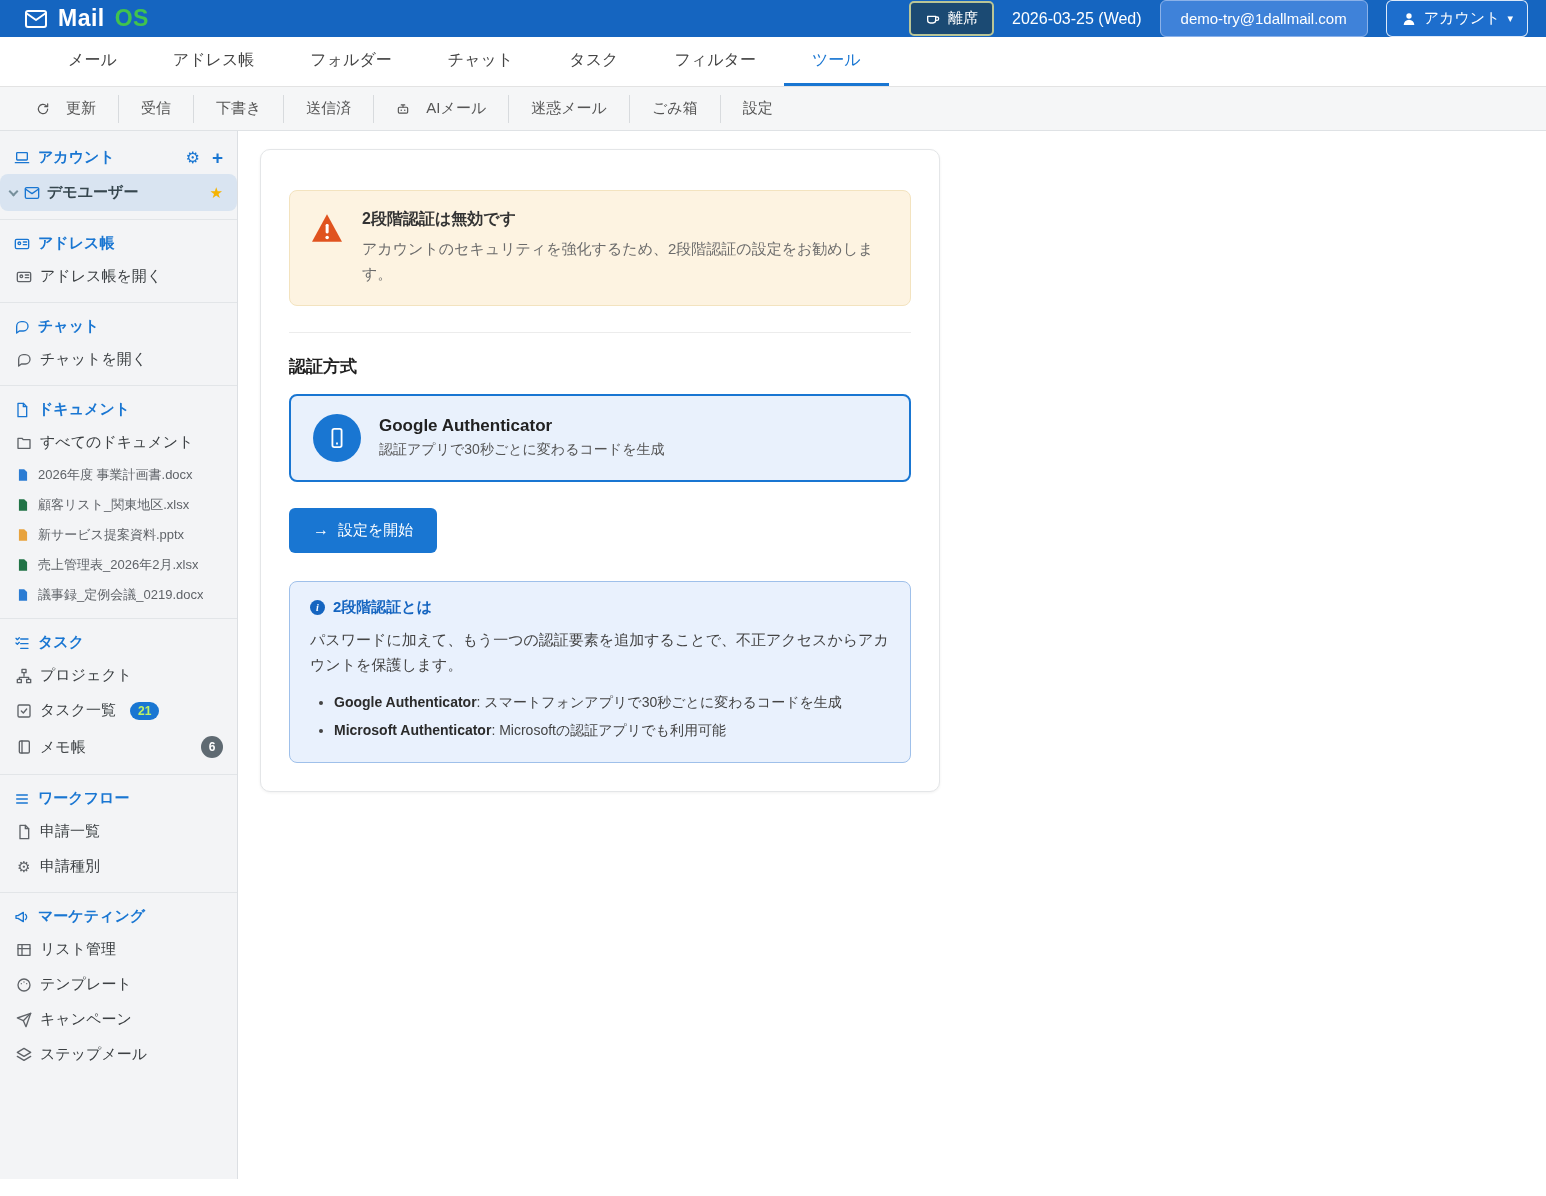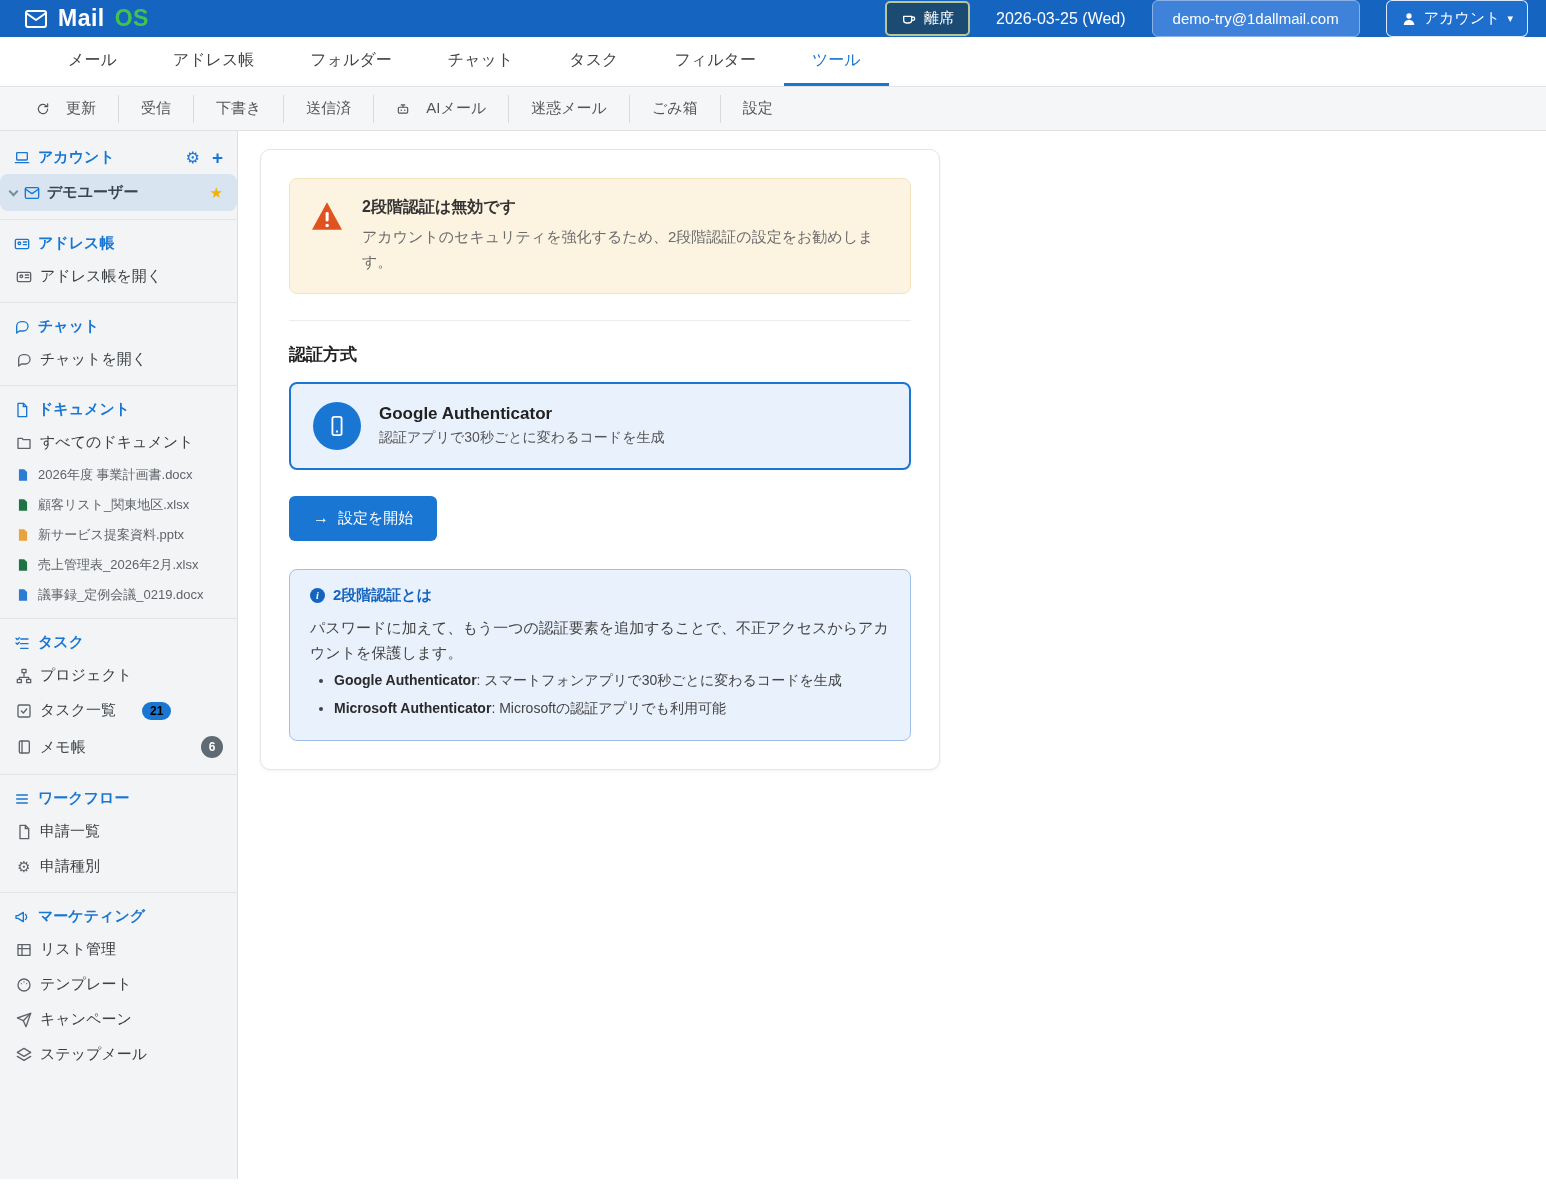--- a/index.html
+++ b/index.html
@@ -10,21 +10,21 @@
   }
   svg { display:block; }
   .ico { width:16px; height:16px; flex:none; fill:none; stroke:currentColor; stroke-width:2; stroke-linecap:round; stroke-linejoin:round; }
   .ico-sm { width:14px; height:14px; }
 
   
   .hdr { height:37px; background:#1565C0; display:flex; align-items:center; padding:0 18px 0 24px; color:#fff; }
   .brand { display:flex; align-items:center; gap:10px; font-size:23px; font-weight:bold; letter-spacing:.5px; }
   .brand .env { width:24px; height:24px; stroke:#fff; }
   .brand .os { color:#41C34D; }
-  .hdr-right { margin-left:auto; display:flex; align-items:center; gap:26px; }
+  .hdr-right { margin-left:auto; display:flex; align-items:center; gap:18px; }
   .btn-away { display:flex; align-items:center; gap:7px; background:rgba(35,42,22,.45); border:2px solid #b9c596; color:#fff; padding:6px 14px; border-radius:5px; font-size:15px; cursor:pointer; font-family:inherit; }
   .hdr-date { font-size:16px; color:#fff; }
   .btn-email { background:#3f82d9; border:1px solid #8bb1e8; color:#fff; padding:9px 20px; border-radius:6px; font-size:15px; cursor:pointer; font-family:inherit; }
   .btn-account { display:flex; align-items:center; gap:7px; background:#1d6ecd; border:1px solid rgba(255,255,255,.85); color:#fff; padding:8px 14px; border-radius:6px; font-size:15px; cursor:pointer; font-family:inherit; }
   .caret { font-size:11px; }
 
   
   .tabs { height:50px; background:#fff; border-bottom:1px solid #e3e3e3; display:flex; align-items:stretch; padding-left:40px; }
   .tab { display:flex; align-items:center; padding:0 28px; font-size:16px; color:#444; cursor:pointer; border-bottom:3px solid transparent; }
   .tab.active { color:#1976D2; border-bottom-color:#1976D2; }
@@ -46,46 +46,46 @@
   .sb-user { display:flex; align-items:center; gap:7px; padding:9px 14px 9px 10px; background:#d9e4f1; font-weight:bold; color:#37474f; cursor:pointer;border-radius:8px; }
   .chev { width:7px; height:7px; border-right:2px solid #78909c; border-bottom:2px solid #78909c; transform:rotate(45deg); margin-top:-3px; flex:none; }
   .star { margin-left:auto; color:#F5B301; font-size:15px; }
   .sb-sec { border-top:1px solid #e2e5e8; margin-top:8px; padding-top:8px; }
   .sb-h { display:flex; align-items:center; gap:8px; padding:6px 14px; color:#1976D2; font-weight:bold; font-size:15px; }
   .sb-item { display:flex; align-items:center; gap:8px; padding:8px 14px 8px 16px; color:#3c4043; font-size:15px; cursor:pointer; }
   .sb-file { padding:6px 14px 6px 16px; font-size:13px; color:#5f6368; }
   .sb-file span { white-space:nowrap; overflow:hidden; text-overflow:ellipsis; }
   .fi { width:14px; height:14px; flex:none; stroke:none; }
   .fi.docx path { fill:#2B7CD3; } .fi.xlsx path { fill:#217346; } .fi.pptx path { fill:#E8A33D; }
-  .pill { background:#1976D2; color:#000000; border-radius:10px; font-size:12px; font-weight:bold; padding:2px 8px; margin-left:18px; }
+  .pill { background:#1976D2; color:#bef264; border-radius:10px; font-size:12px; font-weight:bold; padding:2px 8px; margin-left:6px; }
   .circ { background:#5f6a72; color:#fff; border-radius:50%; width:22px; height:22px; display:flex; align-items:center; justify-content:center; font-size:12px; font-weight:bold; margin-left:auto; }
   .g-ico { font-size:15px; color:#5f6368; line-height:1; width:16px; text-align:center; }
 
   
   .main { flex:1; background:#fff; padding:18px 0 0 22px; }
   .page-title { display:flex; align-items:center; gap:12px; font-size:22px; font-weight:bold; color:#212121; margin:4px 0 20px 8px; }
   .shield { width:26px; height:26px; }
   .card { width:680px; background:#fff; border:1px solid #e4e6e8; border-radius:10px; box-shadow:0 1px 3px rgba(0,0,0,.06); padding:28px; }
-  .alert-warn { background:#fdf3e1; border:1px solid #f3e3bf; border-radius:8px; padding:18px 20px; display:flex; gap:18px; align-items:flex-start; }
+  .alert-warn { background:#fdf3e1; border:1px solid #f3e3bf; border-radius:8px; padding:18px 20px; display:flex; gap:18px; align-items:flex-start;margin-top:12px; }
   .warn-tri { width:34px; height:30px; flex:none; margin-top:4px; }
   .warn-title { font-size:16px; font-weight:bold; color:#333; margin-bottom:7px; }
   .warn-body { font-size:15px; color:#6b6b6b; line-height:1.65; max-width:530px; }
   .hr { border-top:1px solid #ececec; margin:26px 0 22px; }
   .sec-h { font-size:17px; font-weight:bold; color:#212121; margin-bottom:16px; }
   .method { background:#e9f1fc; border:2px solid #1976D2; border-radius:8px; padding:18px 22px; display:flex; gap:18px; align-items:center; margin-bottom:26px; cursor:pointer; }
   .m-ico { width:48px; height:48px; border-radius:50%; background:#1976D2; display:flex; align-items:center; justify-content:center; flex:none; }
   .m-ico svg { width:22px; height:22px; stroke:#fff; fill:none; stroke-width:2; }
   .m-name { font-size:17px; font-weight:bold; color:#212121; margin-bottom:5px; }
   .m-desc { font-size:14px; color:#555; }
   .btn-primary { display:inline-flex; align-items:center; gap:9px; background:#1976D2; color:#fff; border:none; border-radius:6px; padding:13px 24px; font-size:15px; cursor:pointer; font-family:inherit; margin-bottom:28px; }
   .arrow { font-size:16px; }
   .info { background:#e9f1fd; border:1px solid #9fc0ea; border-radius:8px; padding:16px 20px 18px; }
   .info-h { display:flex; align-items:center; gap:8px; color:#1565C0; font-weight:bold; font-size:15px; margin-bottom:10px; }
   .i-info { width:15px; height:15px; border-radius:50%; background:#1565C0; color:#fff; font-size:10px; font-weight:bold; display:flex; align-items:center; justify-content:center; font-family:"Liberation Serif",serif; font-style:italic; flex:none; }
-  .info-body { font-size:15px; color:#444; line-height:1.7; }
+  .info-body { font-size:15px; color:#444; line-height:1.7; margin-bottom:10px; }
   .info ul { margin-left:24px; font-size:14px; color:#444; line-height:2; }
   .info li strong { color:#2b2b2b; }
 </style>
 </head>
 <body>
 
 <header class="hdr">
   <div class="brand">
     <svg class="ico env" viewBox="0 0 24 24">
         <rect x="2" y="4" width="20" height="16" rx="2"></rect>

